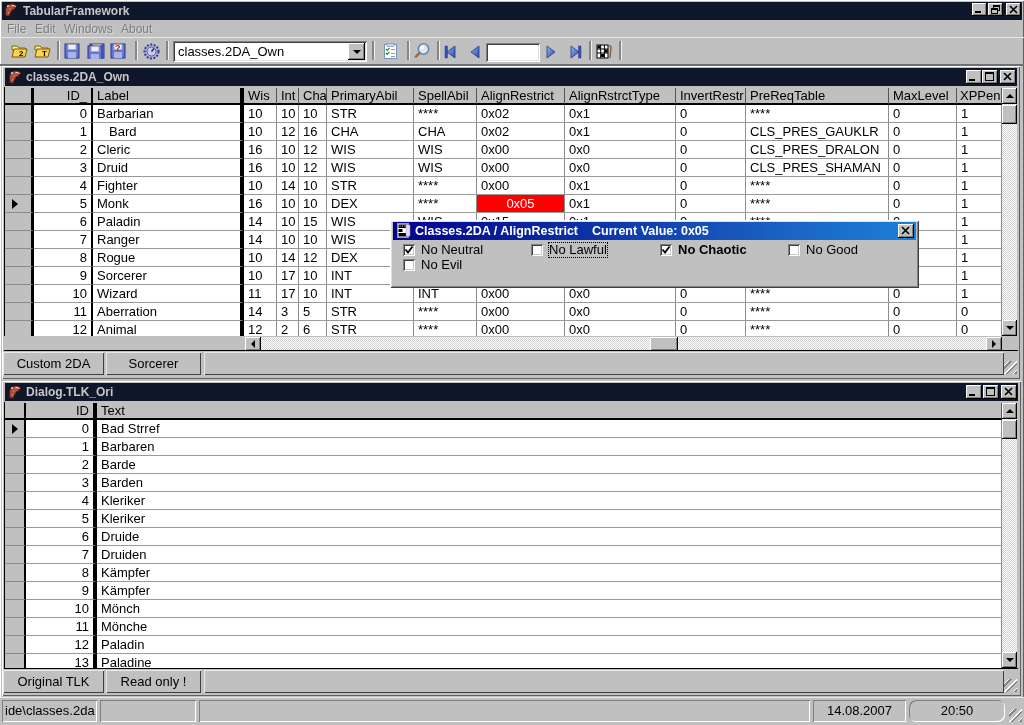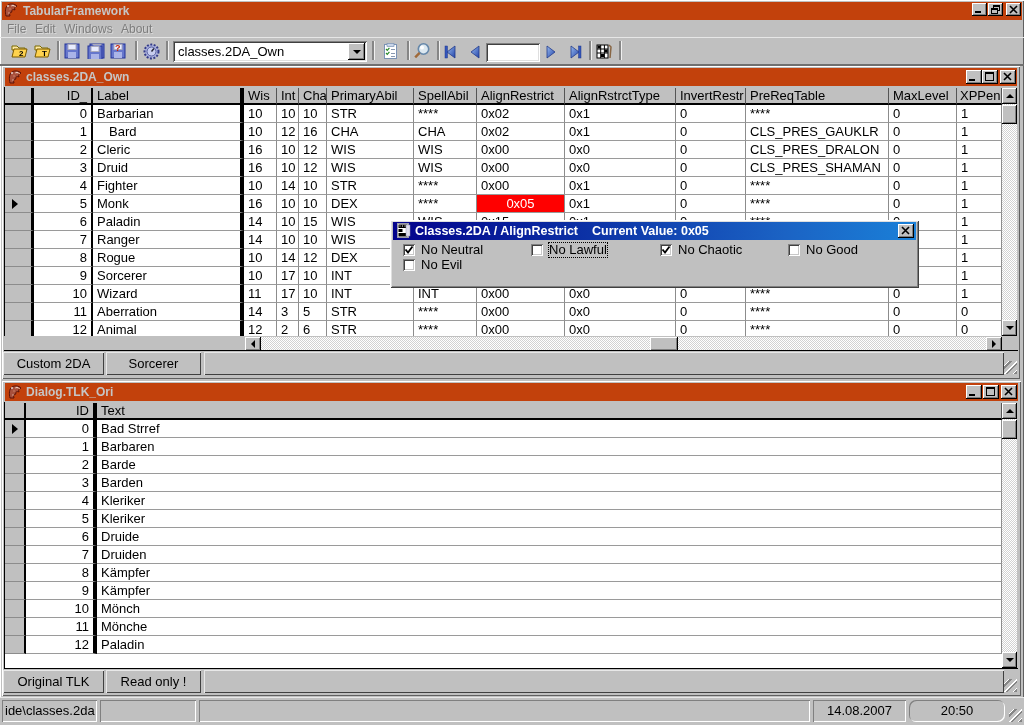--- a/index.html
+++ b/index.html
@@ -2,21 +2,21 @@
 <html><head><meta charset="utf-8"><style>
 *{margin:0;padding:0;box-sizing:border-box;}
 html,body{width:1024px;height:725px;overflow:hidden;}
 body{font-family:"Liberation Sans",sans-serif;background:#c0c0c0;position:relative;}
 .abs{position:absolute;}
 .raised{box-shadow:inset 1px 1px 0 #ffffff, inset -1px -1px 0 #404040, inset 2px 2px 0 #dfdfdf, inset -2px -2px 0 #808080;}
 .raised1{box-shadow:inset 1px 1px 0 #ffffff, inset -1px -1px 0 #606060;}
 .btn3d{background:#c0c0c0;box-shadow:inset -1px -1px 0 #000, inset 1px 1px 0 #fff, inset -2px -2px 0 #808080;}
 .sunk{box-shadow:inset 1px 1px 0 #808080, inset -1px -1px 0 #fff, inset 2px 2px 0 #404040, inset -2px -2px 0 #dfdfdf;background:#fff;}
 .sunk1{box-shadow:inset 1px 1px 0 #808080, inset -1px -1px 0 #fff;}
-.ttl{background:#c2410c;color:#c6c6c6;font-weight:bold;font-size:12px;}
+.ttl{background:#0f172a;color:#c6c6c6;font-weight:bold;font-size:12px;}
 .tcell{white-space:nowrap;overflow:hidden;}
 table{border-collapse:separate;border-spacing:0;table-layout:fixed;}
 td{font-size:13px;color:#000;white-space:nowrap;overflow:hidden;padding:0 0 0 4px;vertical-align:middle;}
 .hdr td{background:#c0c0c0;border-right:1px solid #555;border-bottom:2px solid #000;height:17px;line-height:14px;}
 .row td{background:#fff;border-right:1px solid #8c8c8c;border-bottom:1px solid #9a9a9a;height:18px;line-height:17px;}
 td.rh{background:#c0c0c0;border-right:3px solid #000;padding:0;}
 .row td.rh{border-bottom:1px solid #8c8c8c;}
 td.idc{text-align:right;padding:0 4px 0 0;}
 .t2 td.rh{border-right:2px solid #000;}
 .arrowmk{width:0;height:0;border-left:6px solid #000;border-top:5px solid transparent;border-bottom:5px solid transparent;margin-left:7px;}
@@ -537,20 +537,25 @@
         <tr class="row">
           <td class="rh"></td>
           <td class="idc" style="border-right:4px solid #000;">11</td>
           <td>Mönche</td>
         </tr>
         <tr class="row">
           <td class="rh"></td>
           <td class="idc" style="border-right:4px solid #000;">12</td>
           <td>Paladin</td>
         </tr>
+        <tr class="row">
+          <td class="rh"></td>
+          <td class="idc" style="border-right:4px solid #000;">13</td>
+          <td>Paladine</td>
+        </tr>
       </tbody>
     </table>
   </div>
 <div class="abs sb-track" style="left:1002px;top:403px;width:15px;height:265px;"></div>
 <div class="sb-btn" style="left:1002px;top:403px;width:15px;height:16px;">
     <div style="width:0;height:0;border-bottom:4px solid #000;border-left:4px solid transparent;border-right:4px solid transparent;"></div>
   </div>
 <div class="sb-btn" style="left:1002px;top:652px;width:15px;height:16px;">
     <div style="width:0;height:0;border-top:4px solid #000;border-left:4px solid transparent;border-right:4px solid transparent;"></div>
   </div>
@@ -589,16 +594,16 @@
     </svg>
   </div>
 <div class="cblab" style="left:421px;top:243px;height:14px;line-height:14px;">No Neutral</div>
 <div class="abs cb" style="left:531px;top:244px;width:12px;height:12px;"></div>
 <div class="cblab" style="left:549px;top:243px;height:14px;line-height:14px;outline:1px dotted #000;outline-offset:0px;">No Lawful</div>
 <div class="abs cb" style="left:660px;top:244px;width:12px;height:12px;">
     <svg width="12" height="12" style="position:absolute;left:0;top:0">
       <path d="M2.5 5.5 L5 8.5 L9.5 2.5" stroke="#000" stroke-width="1.8" fill="none"></path>
     </svg>
   </div>
-<div class="cblab" style="left:678px;top:243px;height:14px;line-height:14px;">No Chaotic</div>
+<div class="cblab" style="left:678px;top:243px;height:14px;line-height:14px;font-weight:bold;">No Chaotic</div>
 <div class="abs cb" style="left:788px;top:244px;width:12px;height:12px;"></div>
 <div class="cblab" style="left:806px;top:243px;height:14px;line-height:14px;">No Good</div>
 <div class="abs cb" style="left:403px;top:259px;width:12px;height:12px;"></div>
 <div class="cblab" style="left:421px;top:258px;height:14px;line-height:14px;">No Evil</div>
 </body></html>

